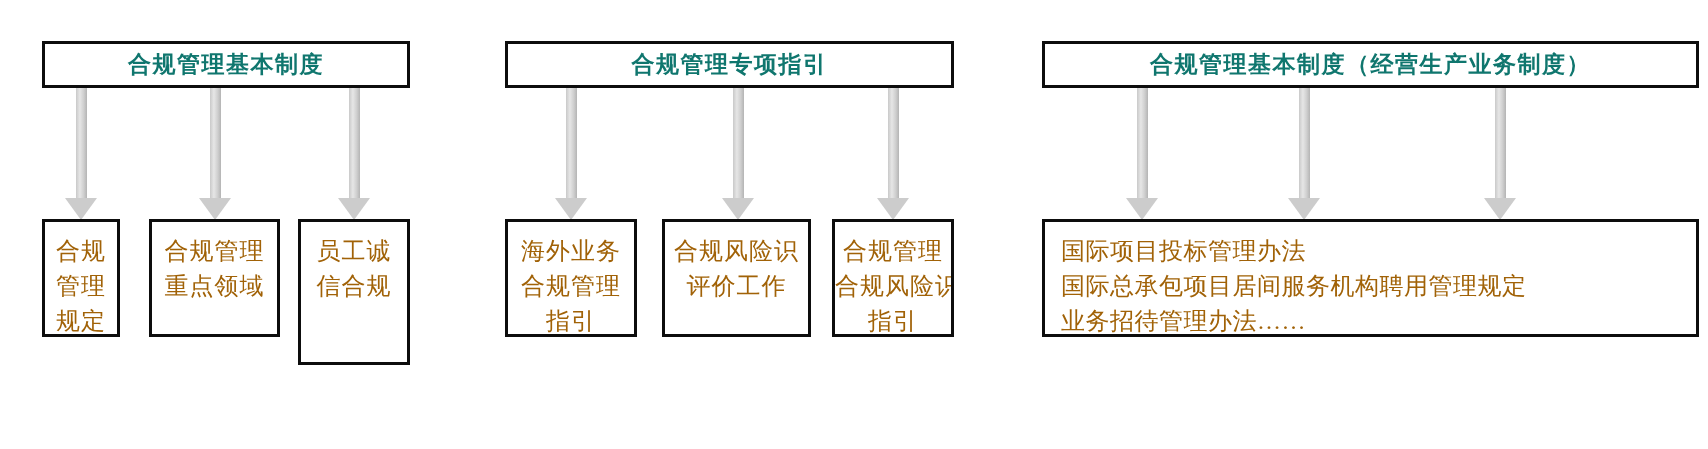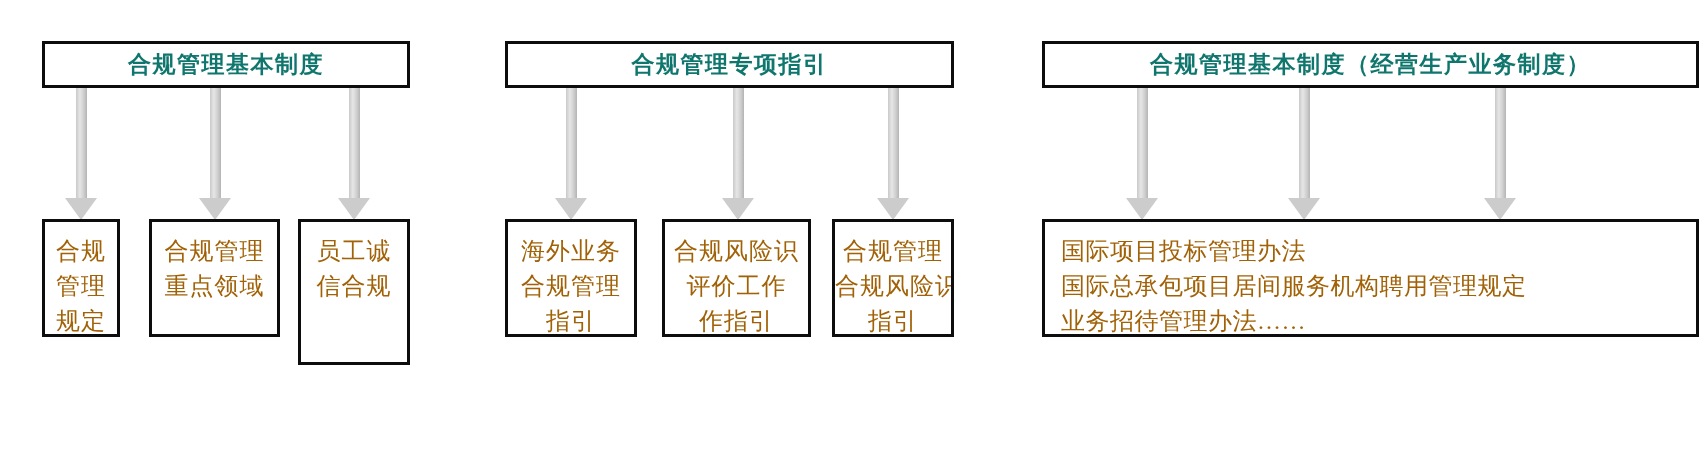--- a/index.html
+++ b/index.html
@@ -196,21 +196,20 @@
       <div class="leaf-text">
         <span class="tline">海外业务</span>
         <span class="tline">合规管理</span>
         <span class="tline">指引</span>
       </div>
     </div>
     <div class="leaf-box" id="leaf-1-1">
       <div class="leaf-text">
         <span class="tline">合规风险识</span>
         <span class="tline">评价工作</span>
-        <span class="tline">作指引</span>
       </div>
     </div>
     <div class="leaf-box" id="leaf-1-2">
       <div class="leaf-text">
         <span class="tline">合规管理</span>
         <span class="tline">合规风险识</span>
         <span class="tline">指引</span>
       </div>
     </div>
   </div>

